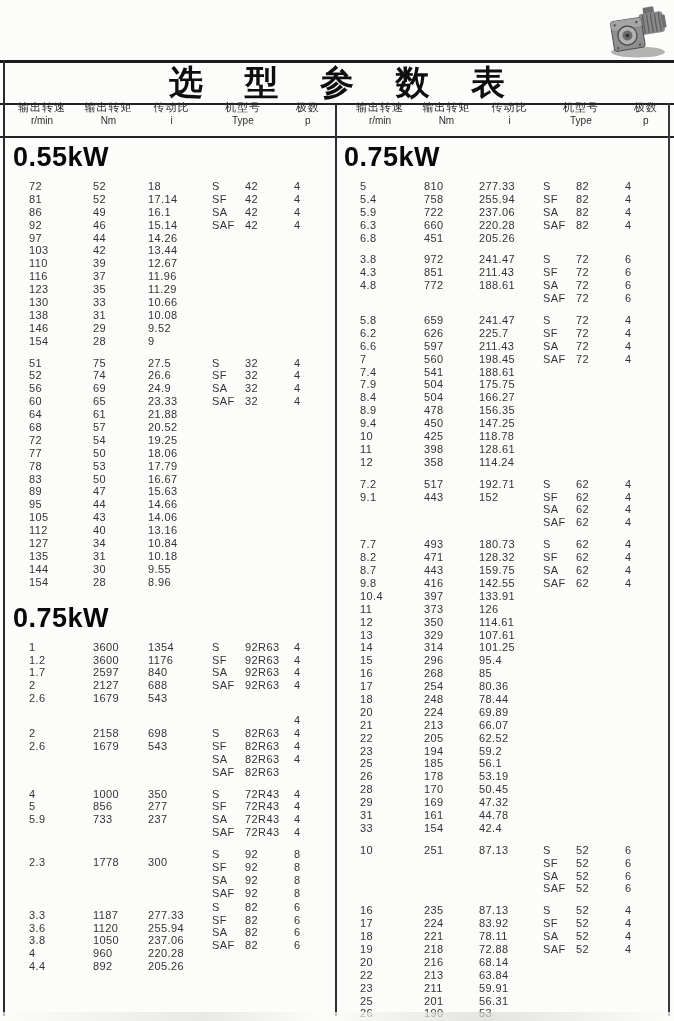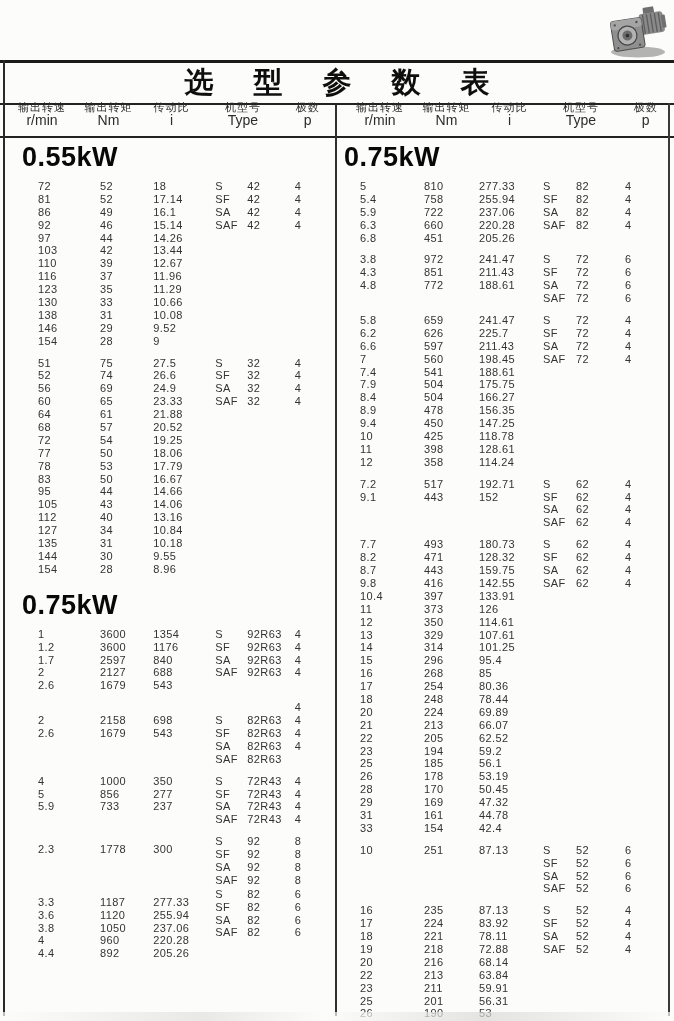--- a/index.html
+++ b/index.html
@@ -18,39 +18,39 @@
   .border-right { left:668px; top:103px; width:2px;  height:913px; background:#3a3a3a; }
   .divider-mid  { left:335px; top:105px; width:2px;  height:911px; background:#2f2f2f; }
   .bottom-smudge { position:absolute; left:0; top:1012px; width:674px; height:9px;
     background:linear-gradient(90deg, #fcfcfa 0%, #e0e0dd 30%, #fcfcfa 48%, #d9d9d6 72%, #fcfcfa 100%);
     opacity:.7; }
 
   
   .title {
     position:absolute; left:0; top:61px; width:674px; height:42px;
     text-align:center; line-height:42px;
-    font-size:29px; font-weight:700; letter-spacing:16px; text-indent:16px;
+    font-size:34px; font-weight:700; letter-spacing:16px; text-indent:16px;
     color:#0e0e0e;
   }
 
   
   .header-band { position:absolute; left:0; top:105px; width:674px; height:17px; display:flex; }
   .hb-half { display:flex; box-sizing:border-box; }
   .hb-half.l { width:336px; padding:0 4px 0 8px; }
   .hb-half.r { width:338px; padding:0 4px 0 10px; }
   .hcell { display:flex; flex-direction:column; align-items:center; justify-content:center; }
   .hcell .lab { font-size:11px; letter-spacing:1px; color:#2c2c2c; line-height:14px; }
-  .hcell .unit { font-size:14px; color:#2c2c2c; line-height:13px; }
+  .hcell .unit { font-size:10px; color:#2c2c2c; line-height:13px; }
   .hc-speed { width:21%; } .hc-torque { width:20%; } .hc-ratio { width:19%; }
   .hc-type { width:25%; } .hc-poles { width:15%; }
 
   
   .content { position:absolute; left:0; top:140px; width:674px; height:876px; display:flex; }
   .half { box-sizing:border-box; }
-  .half.l { width:320px; padding-left:20px; }
+  .half.l { width:320px; padding-left:11px; }
   .half.r { width:338px; padding-left:22px; }
 
   .sec-heading {
     font-size:27px; font-weight:800; letter-spacing:.5px; color:#080808;
     line-height:30px; margin:2px 0 8px 2px;
   }
   .block + .block { margin-top:9px; }
   .block + .sec-heading { margin-top:14px; }
 
   .row { display:flex; height:12.9px; line-height:12.9px; font-size:11px;
@@ -339,20 +339,28 @@
           </div>
           <div class="row">
             <span class="c-speed">83</span>
             <span class="c-torque">50</span>
             <span class="c-ratio">16.67</span>
             <span class="c-tprefix"></span>
             <span class="c-tsize"></span>
             <span class="c-poles"></span>
           </div>
           <div class="row">
+            <span class="c-speed">89</span>
+            <span class="c-torque">47</span>
+            <span class="c-ratio">15.63</span>
+            <span class="c-tprefix"></span>
+            <span class="c-tsize"></span>
+            <span class="c-poles"></span>
+          </div>
+          <div class="row">
             <span class="c-speed">95</span>
             <span class="c-torque">44</span>
             <span class="c-ratio">14.66</span>
             <span class="c-tprefix"></span>
             <span class="c-tsize"></span>
             <span class="c-poles"></span>
           </div>
           <div class="row">
             <span class="c-speed">105</span>
             <span class="c-torque">43</span>

